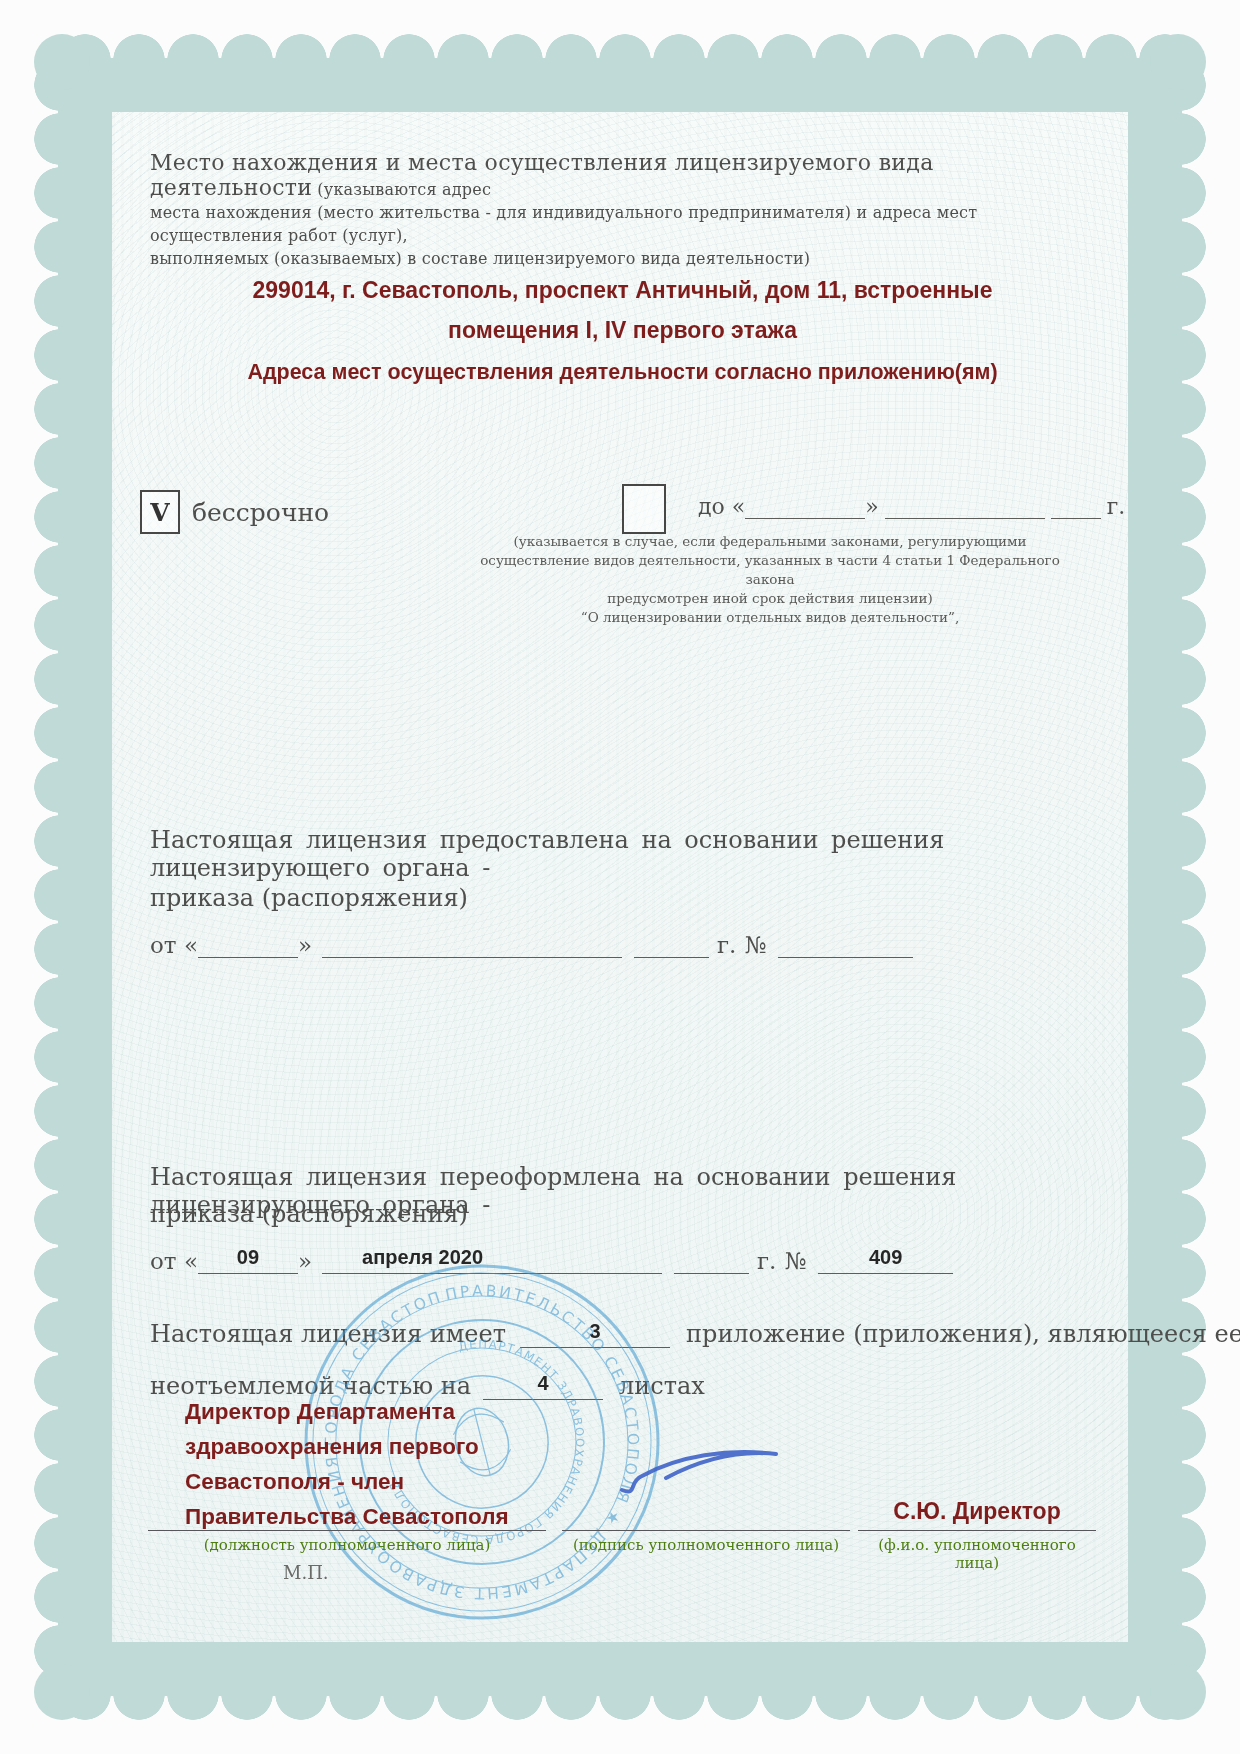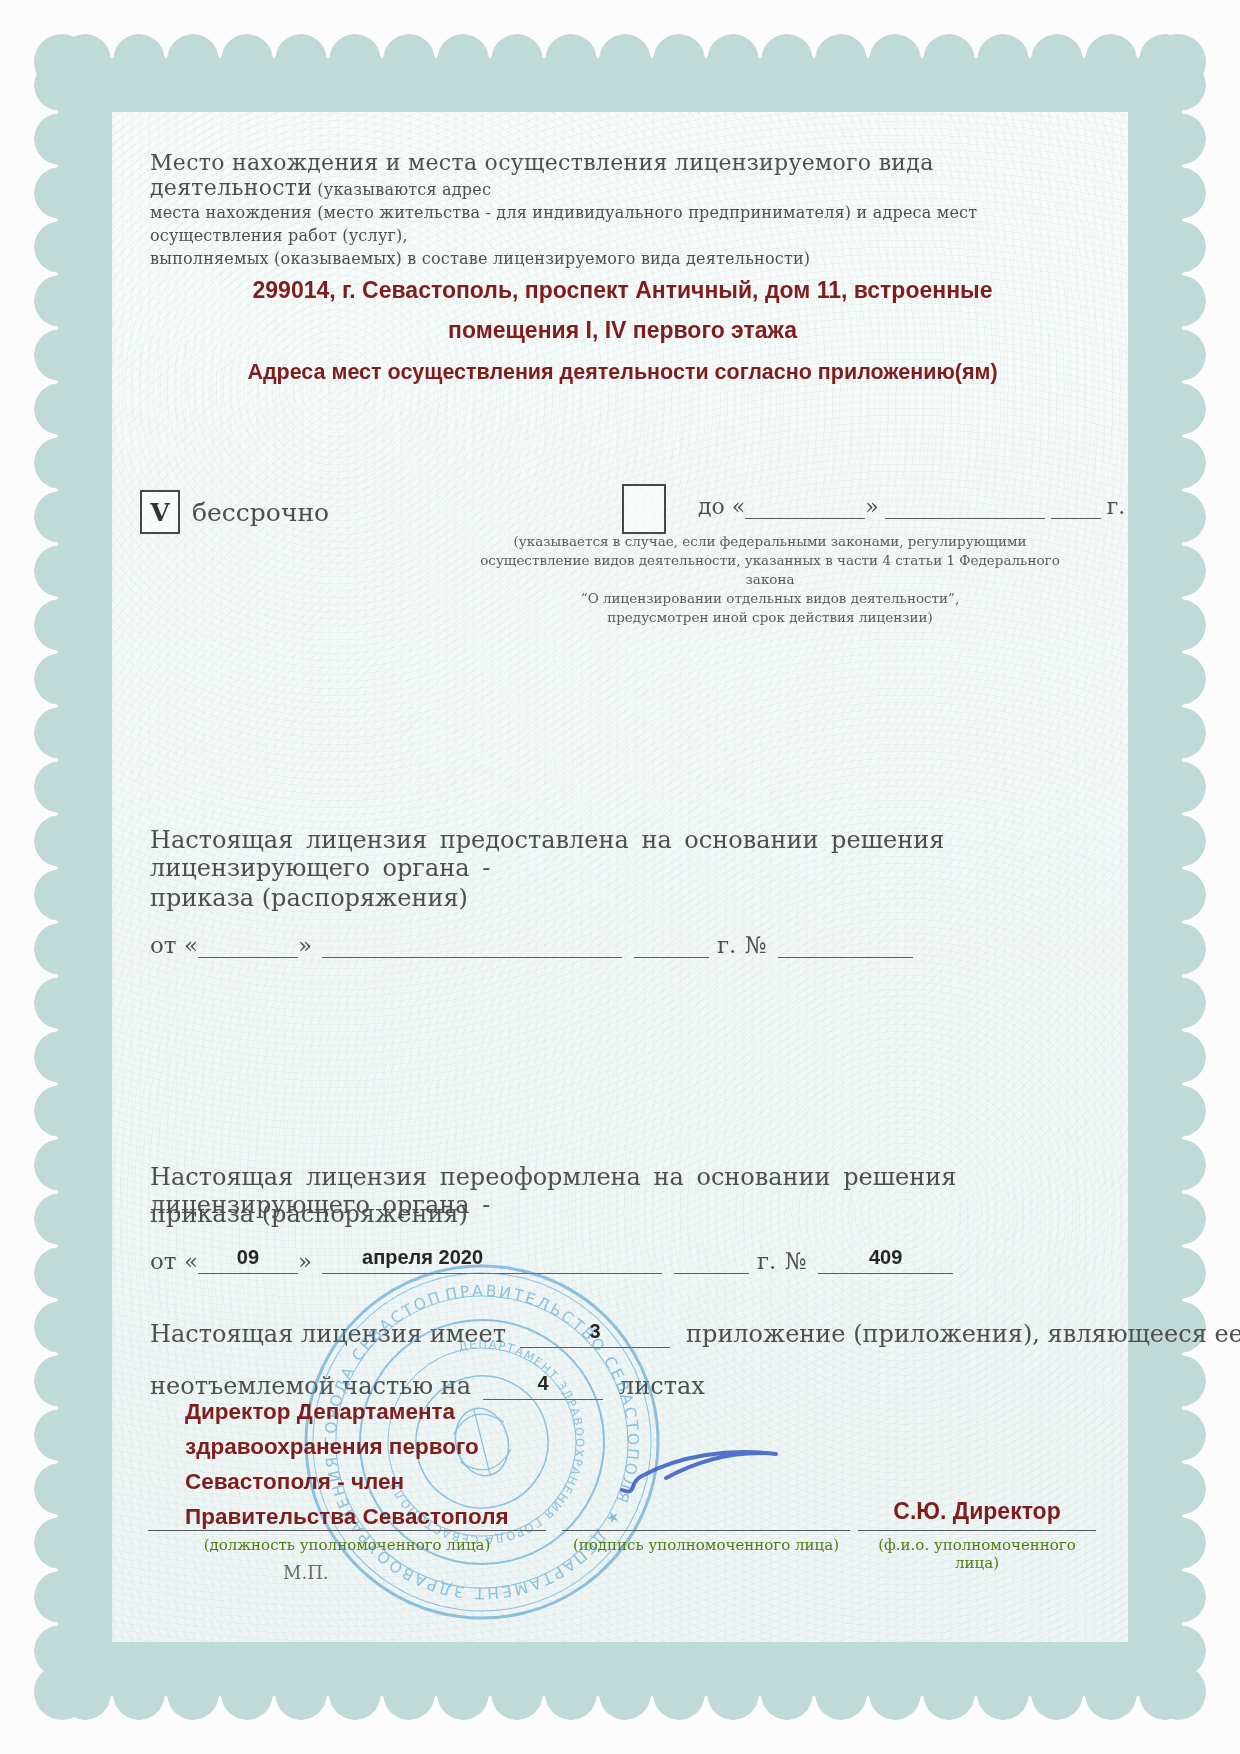--- a/index.html
+++ b/index.html
@@ -90,22 +90,22 @@
     <span style="width:6px;"></span>
     <span class="ul" style="width:160px;"></span>
     <span style="width:6px;"></span>
     <span class="ul" style="width:50px;"></span>
     <span style="width:6px;"></span>
     <span>г.</span>
   </div>
   <div class="abs serif tiny" style="left:460px;top:532px;width:620px;text-align:center;">
     <div>(указывается в случае, если федеральными законами, регулирующими</div>
     <div>осуществление видов деятельности, указанных в части 4 статьи 1 Федерального закона</div>
+    <div>предусмотрен иной срок действия лицензии)</div>
     <div>“О лицензировании отдельных видов деятельности”,</div>
-    <div>предусмотрен иной срок действия лицензии)</div>
   </div>
 
   <div class="abs serif" style="left:150px;top:826px;width:950px;font-size:24px;word-spacing:5px;">Настоящая лицензия предоставлена на основании решения лицензирующего органа -</div>
   <div class="abs serif" style="left:150px;top:884px;font-size:24px;">приказа (распоряжения)</div>
   <div class="abs line-row serif" style="left:150px;top:930px;font-size:23px;">
     <span>от «</span>
     <span class="fill" style="width:100px;"></span>
     <span>»</span>
     <span style="width:10px;"></span>
     <span class="fill" style="width:300px;"></span>

